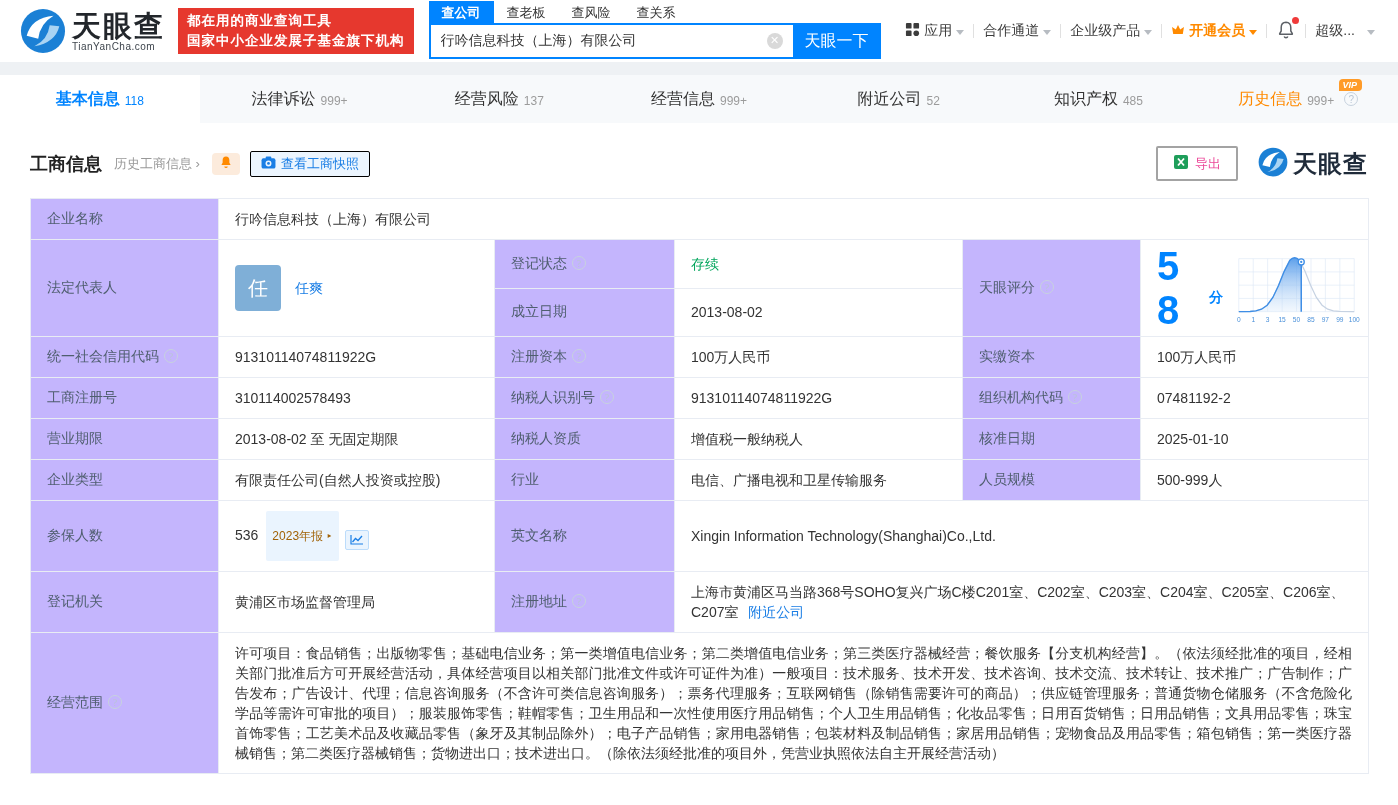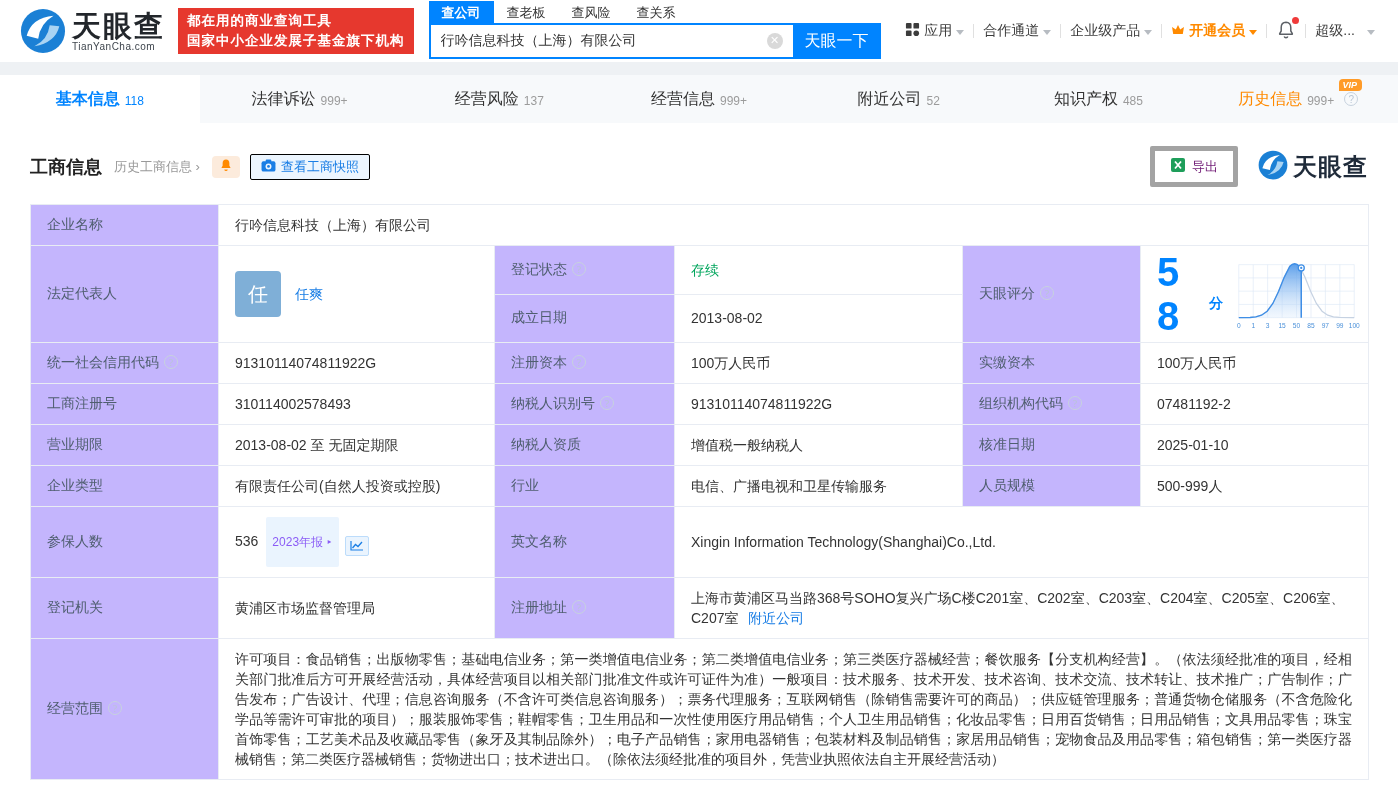--- a/index.html
+++ b/index.html
@@ -49,36 +49,36 @@
   .qmark::before { content:"?"; }
 
   
   .sec-head { display:flex; align-items:center; padding:23px 30px 17px;justify-content:space-between; }
   .sec-title { font-size:18px; font-weight:bold; color:#222; }
   .hist-link { font-size:13px; color:#999; margin-left:12px; cursor:pointer; }
   .hist-link::after { content:" ›"; }
   .bell-chip { margin-left:12px; width:28px; height:22px; background:#fcebdc; border-radius:4px; display:flex; align-items:center; justify-content:center; cursor:pointer; }
   .snap-btn { margin-left:10px; display:flex; align-items:center; gap:5px; border:1px solid #000000; background:#ecf5fe; color:#1a7ee5; font-size:13px; padding:3px 10px; border-radius:2px; cursor:pointer; font-family:inherit; }
   .sec-right { margin-left:auto; display:flex; align-items:center; gap:20px; }
-  .export-btn { display:flex; align-items:center; gap:6px; border:5px solid #a3a3a3; background:#fff; color:#701a75; font-size:13px; padding:6px 15px; border-radius:2px; cursor:pointer; font-family:inherit; }
+  .export-btn { display:flex; align-items:center; gap:6px; border:2px solid #a3a3a3; background:#fff; color:#ec4899; font-size:13px; padding:6px 15px; border-radius:2px; cursor:pointer; font-family:inherit; }
   .sec-logo { display:flex; align-items:center; gap:5px; }
   .sec-logo-name { font-size:24px; font-weight:bold; color:#1f2b3a; letter-spacing:1px; }
 
   
   table.info { width:1338px; margin:0 30px; border-collapse:collapse; table-layout:fixed; }
   .info td { border:1px solid #e8ecf3; font-size:14px; color:#333; padding:10px 16px; line-height:20px; vertical-align:middle; word-break:break-all; }
   .info td.lbl { background:#c4b5fd; color:#4f5e6f;font-family:Liberation Serif, serif; }
   .blue-link { color:#1a7ee5; cursor:pointer; }
   .green { color:#00a55c; }
   .rep-cell { display:flex; align-items:center; gap:14px; }
   .avatar { width:46px; height:46px; background:#7fafd7; border-radius:4px; color:#fff; font-size:20px; display:flex; align-items:center; justify-content:center; flex:none; cursor:pointer; }
   .score-cell { display:flex; align-items:center; gap:8px; padding:2px 6px 2px 14px; }
   .score-num { font-size:40px; font-weight:bold; color:#0084ff; line-height:44px; }
   .score-unit { font-size:14px; font-weight:bold; color:#0084ff; margin:18px 4px 0 2px; }
-  .report-badge { display:inline-block; background:#eaf4fe; color:#8b5cf6; font-size:12px; line-height:18px; padding:16px 6px; margin-left:8px; border-radius:2px; cursor:pointer; }
+  .report-badge { display:inline-block; background:#eaf4fe; color:#a16207; font-size:12px; line-height:18px; padding:16px 6px; margin-left:8px; border-radius:2px; cursor:pointer; }
   .report-badge::after { content:" ‣"; font-size:11px; }
   .trend-ic { display:inline-flex; width:24px; height:20px; background:#eaf4fe; border:1px solid #bcdcfb; border-radius:2px; margin-left:6px; align-items:center; justify-content:center; vertical-align:-5px; cursor:pointer; }
   .scope-val { line-height:26px; text-align:justify; padding:8px 16px; }
   .addr-val { line-height:24px; }
 </style>
 </head>
 <body>
 
 <div class="topbar">
   <div class="logo">

